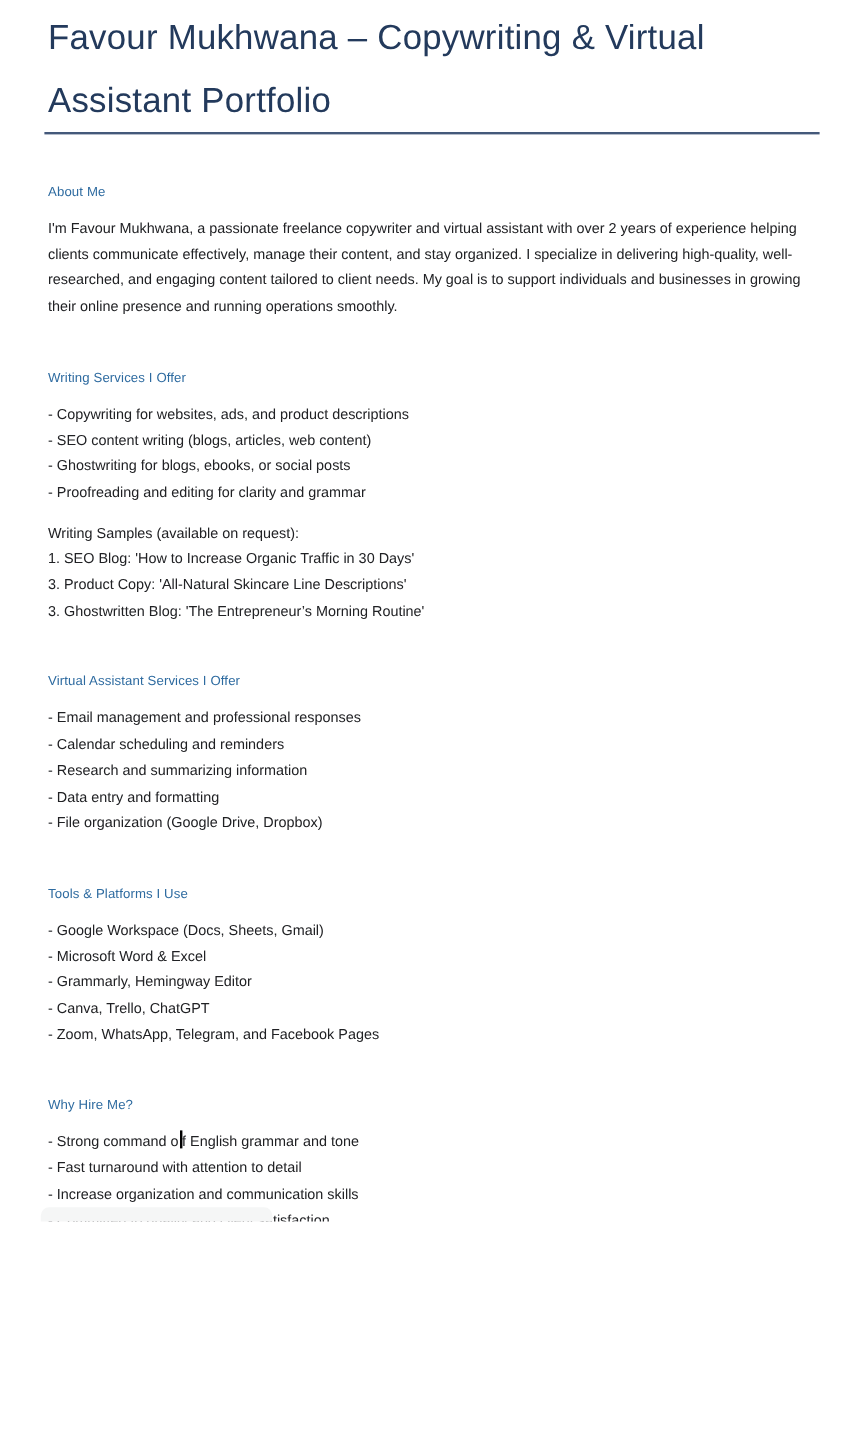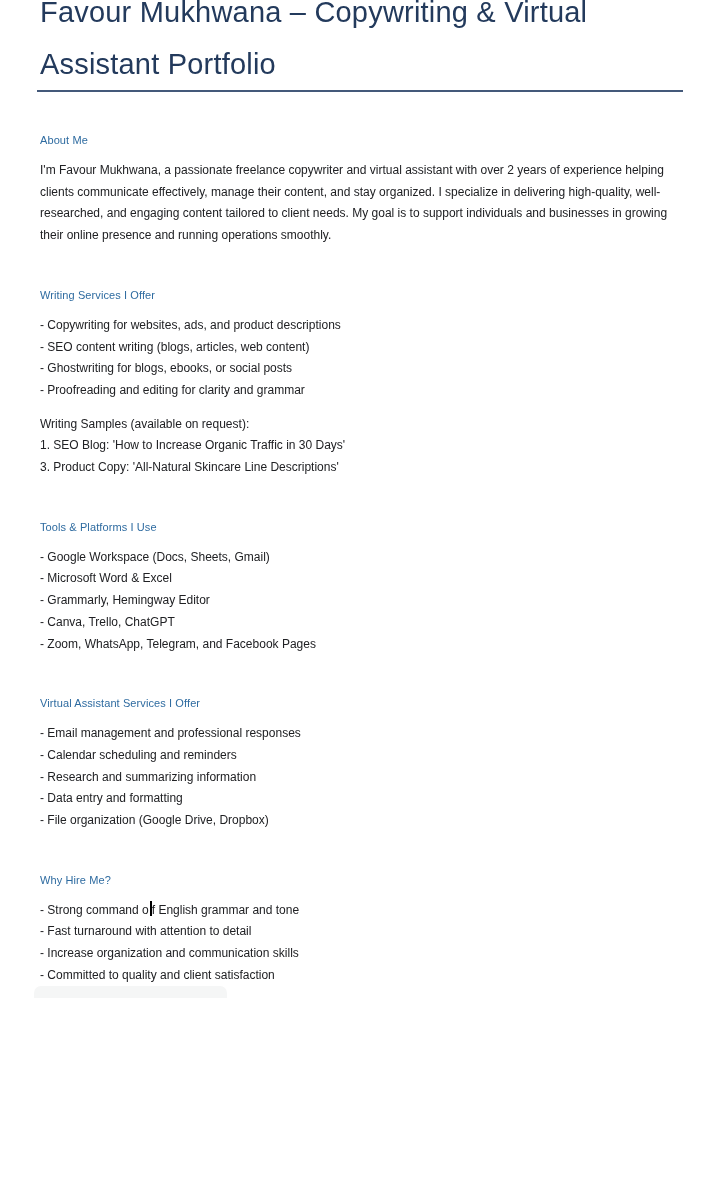--- a/index.html
+++ b/index.html
@@ -16,20 +16,21 @@
     width: 720px; height: 1194px;
     background: #ffffff;
     overflow: hidden;
     font-family: "Liberation Sans", "DejaVu Sans", sans-serif;
   }
   .page {
     position: relative;
     width: 720px; height: 998px;
     padding: 0 40px;
     overflow: hidden;
+    margin-top: 20px;
   }
   .title {
     margin: -14px 0 0 0;
     font-size: 29px;
     line-height: 52px;
     font-weight: 400;
     color: var(--title);
     letter-spacing: 0.2px;
   }
   .rule {
@@ -88,42 +89,43 @@
     <div class="list block">
       <div class="line">- Copywriting for websites, ads, and product descriptions</div>
       <div class="line">- SEO content writing (blogs, articles, web content)</div>
       <div class="line">- Ghostwriting for blogs, ebooks, or social posts</div>
       <div class="line">- Proofreading and editing for clarity and grammar</div>
     </div>
     <div class="list block">
       <div class="line">Writing Samples (available on request):</div>
       <div class="line">1. SEO Blog: 'How to Increase Organic Traffic in 30 Days'</div>
       <div class="line">3. Product Copy: 'All-Natural Skincare Line Descriptions'</div>
+      <div class="line">3. Ghostwritten Blog: 'The Entrepreneur’s Morning Routine'</div>
+    </div>
+  </div>
+
+  <div class="section">
+    <h2>Virtual Assistant Services I Offer</h2>
+    <div class="list">
+      <div class="line">- Email management and professional responses</div>
+      <div class="line">- Calendar scheduling and reminders</div>
+      <div class="line">- Research and summarizing information</div>
+      <div class="line">- Data entry and formatting</div>
+      <div class="line">- File organization (Google Drive, Dropbox)</div>
     </div>
   </div>
 
   <div class="section">
     <h2>Tools &amp; Platforms I Use</h2>
     <div class="list">
       <div class="line">- Google Workspace (Docs, Sheets, Gmail)</div>
       <div class="line">- Microsoft Word &amp; Excel</div>
       <div class="line">- Grammarly, Hemingway Editor</div>
       <div class="line">- Canva, Trello, ChatGPT</div>
       <div class="line">- Zoom, WhatsApp, Telegram, and Facebook Pages</div>
-    </div>
-  </div>
-
-  <div class="section">
-    <h2>Virtual Assistant Services I Offer</h2>
-    <div class="list">
-      <div class="line">- Email management and professional responses</div>
-      <div class="line">- Calendar scheduling and reminders</div>
-      <div class="line">- Research and summarizing information</div>
-      <div class="line">- Data entry and formatting</div>
-      <div class="line">- File organization (Google Drive, Dropbox)</div>
     </div>
   </div>
 
   <div class="section">
     <h2>Why Hire Me?</h2>
     <div class="list">
       <div class="line"><span>- Strong command o</span><span class="caret"></span><span>f English grammar and tone</span></div>
       <div class="line">- Fast turnaround with attention to detail</div>
       <div class="line">- Increase organization and communication skills</div>
       <div class="line">- Committed to quality and client satisfaction</div>

